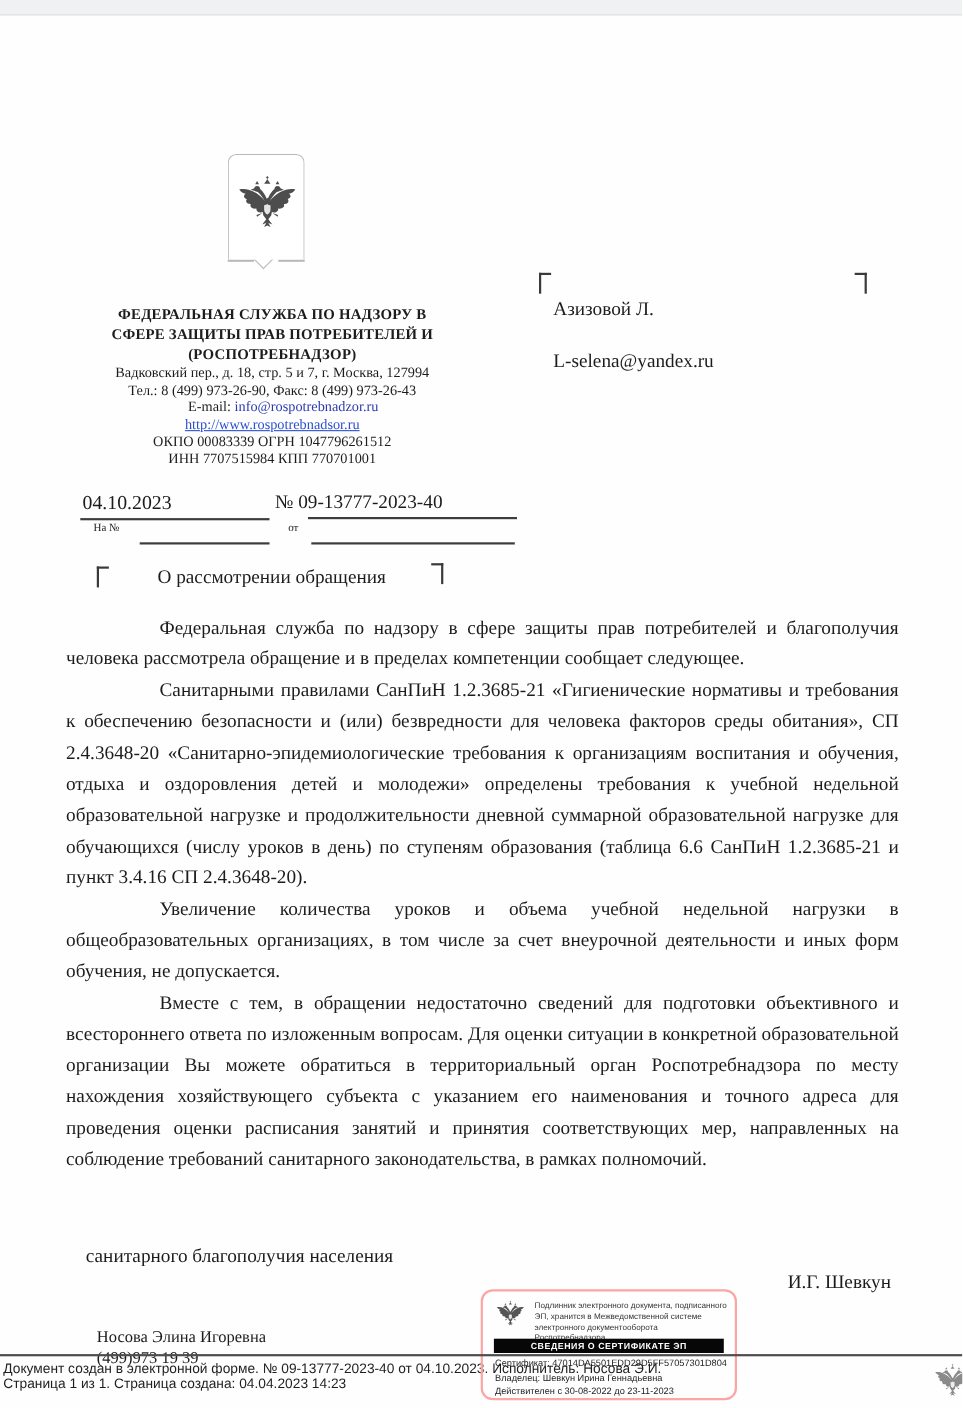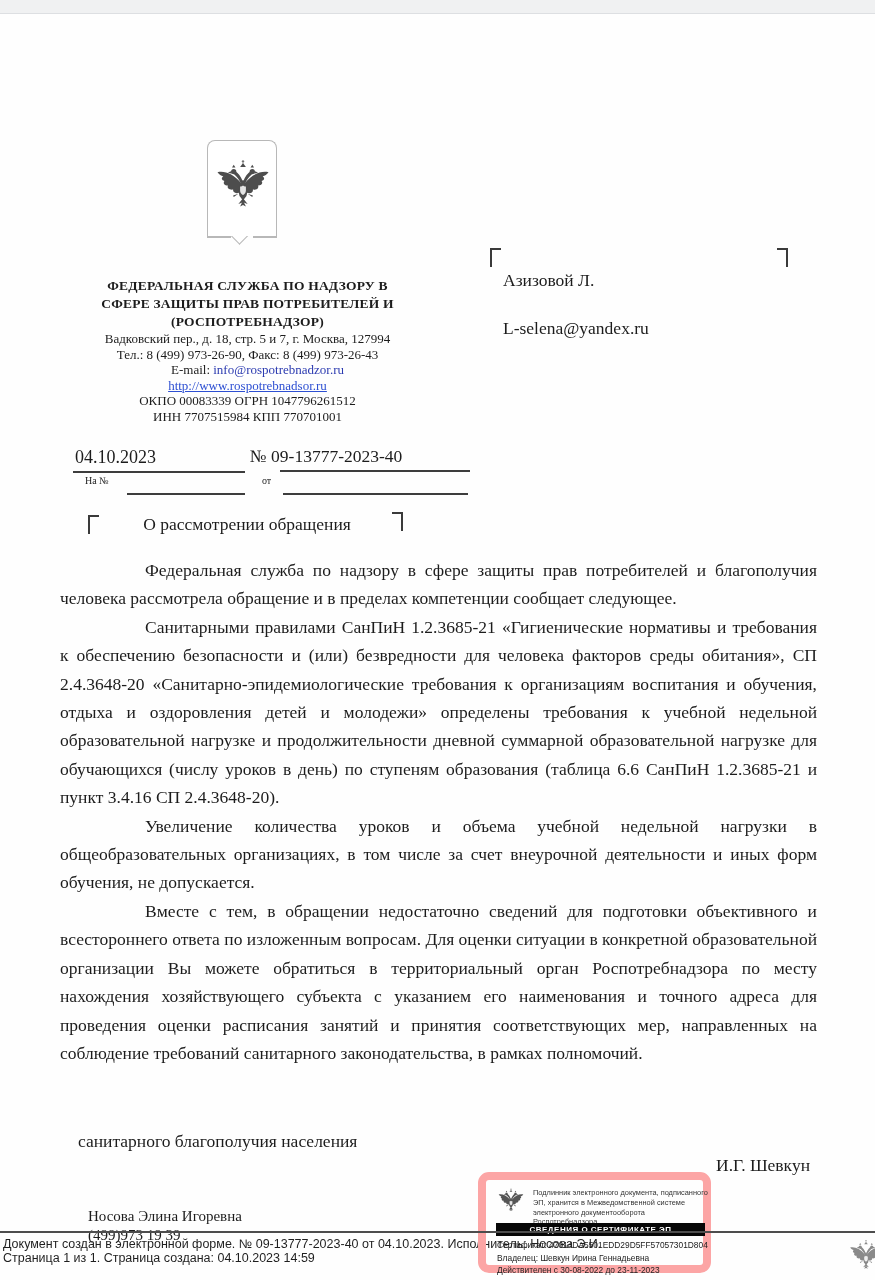--- a/index.html
+++ b/index.html
@@ -54,23 +54,22 @@
   .body-block p { text-indent:85px; margin:0; }
   .sig-pos { position:absolute; left:78px; top:1128px; font-size:17.5px; line-height:27px; }
   .sig-name { position:absolute; left:685px; top:1155px; width:125px; text-align:right; font-size:17.5px; }
   .exec-name { position:absolute; left:88px; top:1208px; font-size:15px; }
   .exec-phone { position:absolute; left:88px; top:1227px; font-size:15px; }
   .divider { position:absolute; left:0; top:1231px; width:875px; height:2px; background:#4d4d4d; z-index:6; }
   .footer-line1 { position:absolute; left:3px; top:1237px; font-family:"Liberation Sans", sans-serif; font-size:12.5px; color:#1f1f1f; z-index:3; }
   .footer-line2 { position:absolute; left:3px; top:1251px; font-family:"Liberation Sans", sans-serif; font-size:12.5px; color:#1f1f1f; z-index:3; }
   .stamp {
     position:absolute; left:437px; top:1172px; width:233px; height:101px;
-    border:8px solid #fca5a5; border-radius:11px; background:transparent; z-index:5;
+    border:2px solid #fca5a5; border-radius:11px; background:transparent; z-index:5;
     font-family:"Liberation Sans", sans-serif;
-    margin-left:41px;
   }
   .stamp .eagle { position:absolute; left:11px; top:6px; width:28px; height:33px; color:#555; }
   .stamp-desc { position:absolute; left:47px; top:8px; width:178px; font-size:7.4px; line-height:9.8px; color:#333; }
   .stamp-bar {
     position:absolute; left:10px; top:43px; width:209px; height:13px;
     background:#070707; color:#fff; font-weight:bold; font-size:8px;
     line-height:13px; text-align:center; letter-spacing:.5px;
   }
   .stamp-cert { position:absolute; left:11px; top:60px; font-size:8.4px; color:#222; white-space:nowrap; }
   .stamp-owner { position:absolute; left:11px; top:73px; font-size:8.4px; color:#222; white-space:nowrap; }
@@ -161,21 +160,21 @@
   <div class="sig-pos">
     <div>санитарного благополучия населения</div>
   </div>
   <div class="sig-name">И.Г. Шевкун</div>
 
   <div class="exec-name">Носова Элина Игоревна</div>
   <div class="exec-phone">(499)973 19 39</div>
 
   <div class="divider"></div>
   <div class="footer-line1">Документ создан в электронной форме. № 09-13777-2023-40 от 04.10.2023. Исполнитель: Носова Э.И.</div>
-  <div class="footer-line2">Страница 1 из 1. Страница создана: 04.10.2023 14:59</div>
+  <div class="footer-line2">Страница 1 из 1. Страница создана: 04.04.2023 14:23</div>
 
   <div class="stamp">
     <span class="eagle">
       <svg class="use-eagle">
           <use href="#eagle"></use>
         </svg>
     </span>
     <div class="stamp-desc">Подлинник электронного документа, подписанного ЭП, хранится в Межведомственной системе электронного документооборота Роспотребнадзора</div>
     <div class="stamp-bar">СВЕДЕНИЯ О СЕРТИФИКАТЕ ЭП</div>
     <div class="stamp-cert">Сертификат: 47014DA5501EDD29D5FF57057301D804</div>

